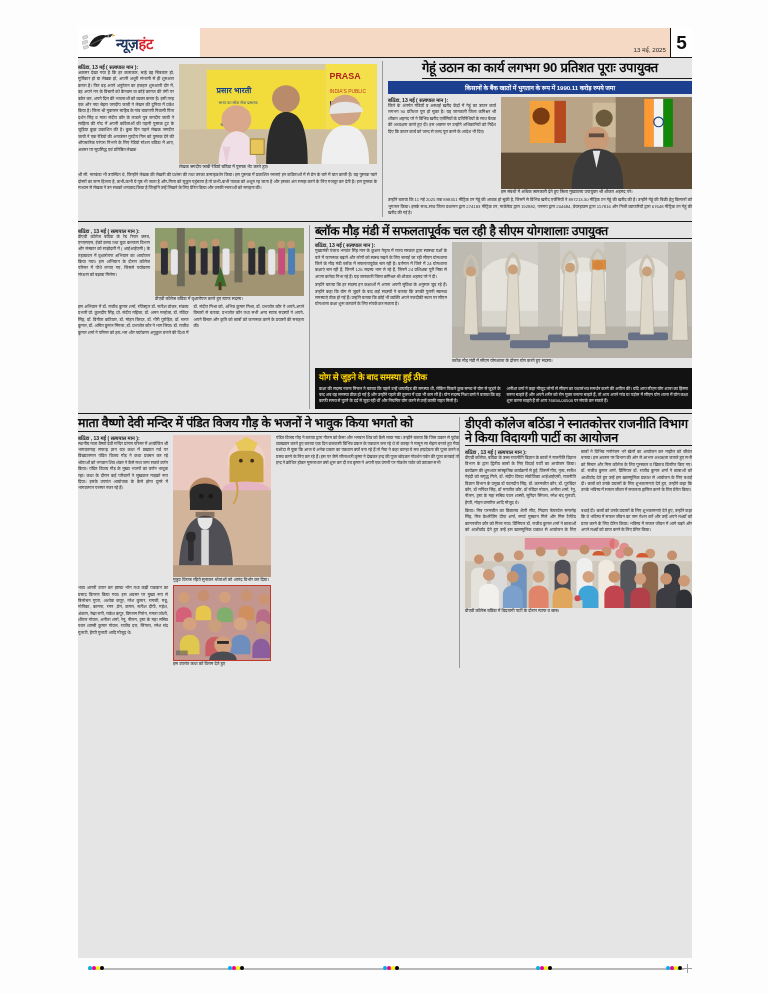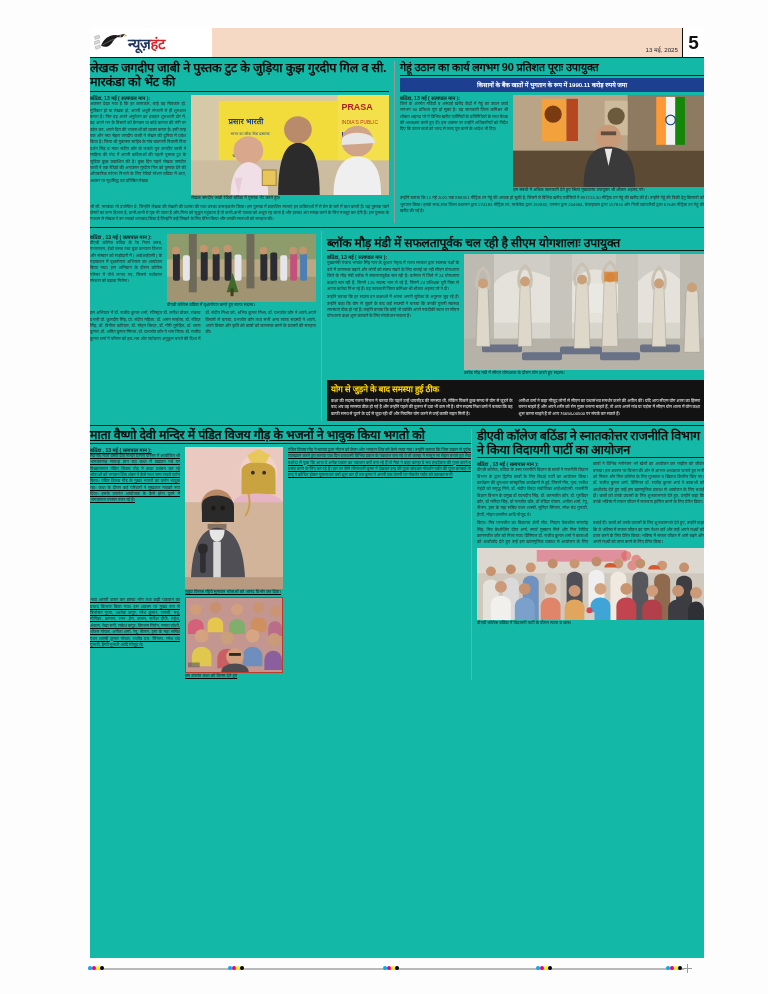--- a/index.html
+++ b/index.html
@@ -9,23 +9,23 @@
     font-family: "Liberation Sans", sans-serif;
   }
   .page {
     position: relative;
     width: 768px; height: 994px;
     background: #fdfdfd;
     overflow: hidden;
   }
   .sheet {
     position: absolute;
-    left: 90px; top: 28px;
+    left: 78px; top: 28px;
     width: 614px; height: 930px;
-    background: #14b8a6;
+    background: #e5e5e5;
   }
 
   
   .masthead {
     position: relative;
     height: 30px;
     display: flex;
     align-items: stretch;
     border-bottom: 1.5px solid #1a1a1a;
   }
@@ -88,50 +88,50 @@
   }
 
   
   .photo { position: relative; overflow: hidden; background: #cfcfcf; }
 
   
   .sec1 { display: flex; margin-top: 3px; }
   .a1 { width: 305px; padding-right: 5px; border-right: 1px solid #999; }
   .a2 { width: 309px; padding-left: 5px; }
   .a1 .hl, .a2 .hl { font-size: 12.6px; padding-bottom: 2px; }
-  .a2 .hl { font-size: 11px; }
+  .a2 .hl { font-size: 13px; margin-left: 34px; }
   .subbar {
     background: #1d3f8f; color: #fff;
     font-size: 6.2px; font-weight: bold;
     text-align: center; padding: 2px 0 2.5px;
     margin-top: 2px;
     letter-spacing: -0.1px;
   }
   .cols2 { display: flex; gap: 5px; margin-top: 3px; }
   .col { flex: 1; }
 
   
   .sec2 { display: flex; margin-top: 4px; border-top: 1.2px solid #1a1a1a; padding-top: 3px; }
   .a3 { width: 232px; padding-right: 5px; border-right: 1px solid #999; }
-  .a4 { width: 382px; padding-left: 5px; margin-top: 6px; }
+  .a4 { width: 382px; padding-left: 5px; }
   .a3 .hl { font-size: 11.6px; }
   .a4 .hl { font-size: 12.2px; }
 
   .darkbox {
     background: #121212; margin-top: 3px; padding: 3px 4px 4px;
   }
   .darkbox h4 {
     color: #ffd400; font-size: 8.6px; text-align: left; font-weight: bold;
     margin-bottom: 3px; letter-spacing: -0.2px;
   }
   .darkbox .dcols { display: flex; gap: 6px; }
 
   
   .sec3 { display: flex; margin-top: 4px; border-top: 1.2px solid #1a1a1a; padding-top: 3px; }
-  .a5 { width: 382px; border-right: 1px solid #999; text-decoration: underline; }
+  .a5 { width: 382px; border-right: 1px solid #999; }
   .a6 { width: 232px; padding-left: 5px; }
   .a5 .hl { font-size: 12.4px; }
   .a6 .hl { font-size: 12.6px; font-family: Liberation Serif, serif; }
 
   
   .regbar { position: absolute; left: 88px; top: 966px; width: 596px; height: 6px; }
   .regline { position: absolute; top: 2.4px; left: 0; right: 0; height: 1.4px; background: #b9b9b9; }
   .regdots { position: absolute; top: 0.4px; display: flex; gap: 0px; }
   .regdots span { width: 4px; height: 4px; border-radius: 50%; display: block; }
   .plusmark { position: absolute; right: -8px; top: -2px; width: 9px; height: 9px; }
@@ -168,21 +168,20 @@
       <div class="mast-strip-left"></div>
       <div class="mast-strip-right">
         <span class="mast-date">13 मई, 2025</span>
       </div>
       <div class="mast-page">5</div>
     </div>
 
     <div class="sec1">
 
       <div class="a1">
-        <div class="hl hl-rule">लेखक जगदीप जाबी ने पुस्तक  टुट के जुड़िया कुझ  गुरदीप गिल व सी. मारकंडा को भेंट की</div>
         <div class="cols2">
           <div class="col" style="flex:0 0 96px;">
             <div class="dateline">बठिंडा, 13 मई ( सत्यपाल मान ):</div>
             <div class="body-txt">अकसर देखा गया है कि हर कलाकार, चाहे वह चित्रकार हो, मूर्तिकार हो या लेखक हो, अपनी अधूरी संभाली से ही शुरुआत करता है। फिर वह अपने अनुठेपन का इजहार शुरुआती दौर में, वह अपने मन के विचारों को कैनवस या कोई कागज की तंगी पर उकेर कर, अपने दिल की भावनाओं को व्यक्त करता है। इसी तरह एक और नया चेहरा जगदीप जाबी ने लेखन की दुनिया में प्रवेश किया है। जिला श्री मुक्तसर साहिब के गांव बाडगणी निवासी पिता दर्शन सिंह व माता संदीप कौर के लाडले पुत्र जगदीप जाबी ने साहित्य की गोद में अपनी कविताओं की पहली पुस्तक  टुट के जुड़िया कुझ  प्रकाशित की है। कुछ दिन पहले लेखक जगदीप जाबी ने एक रेडियो की अनाउंसर गुरदीप गिल को पुस्तक देने की औपचारिक परंपरा निभाने के लिए रेडियो स्टेशन बठिंडा में आए, अवसर पर सुप्रसिद्ध एवं प्रतिष्ठित लेखक</div>
           </div>
           <div class="col">
             <div class="photo" style="height:100px;">
               <svg viewBox="0 0 200 104" preserveAspectRatio="none" style="width:100%;height:100%;display:block">
                 <rect width="200" height="104" fill="#d6c9a8"></rect>
                 <rect x="28" y="6" width="120" height="62" fill="#f2dc3c"></rect>

